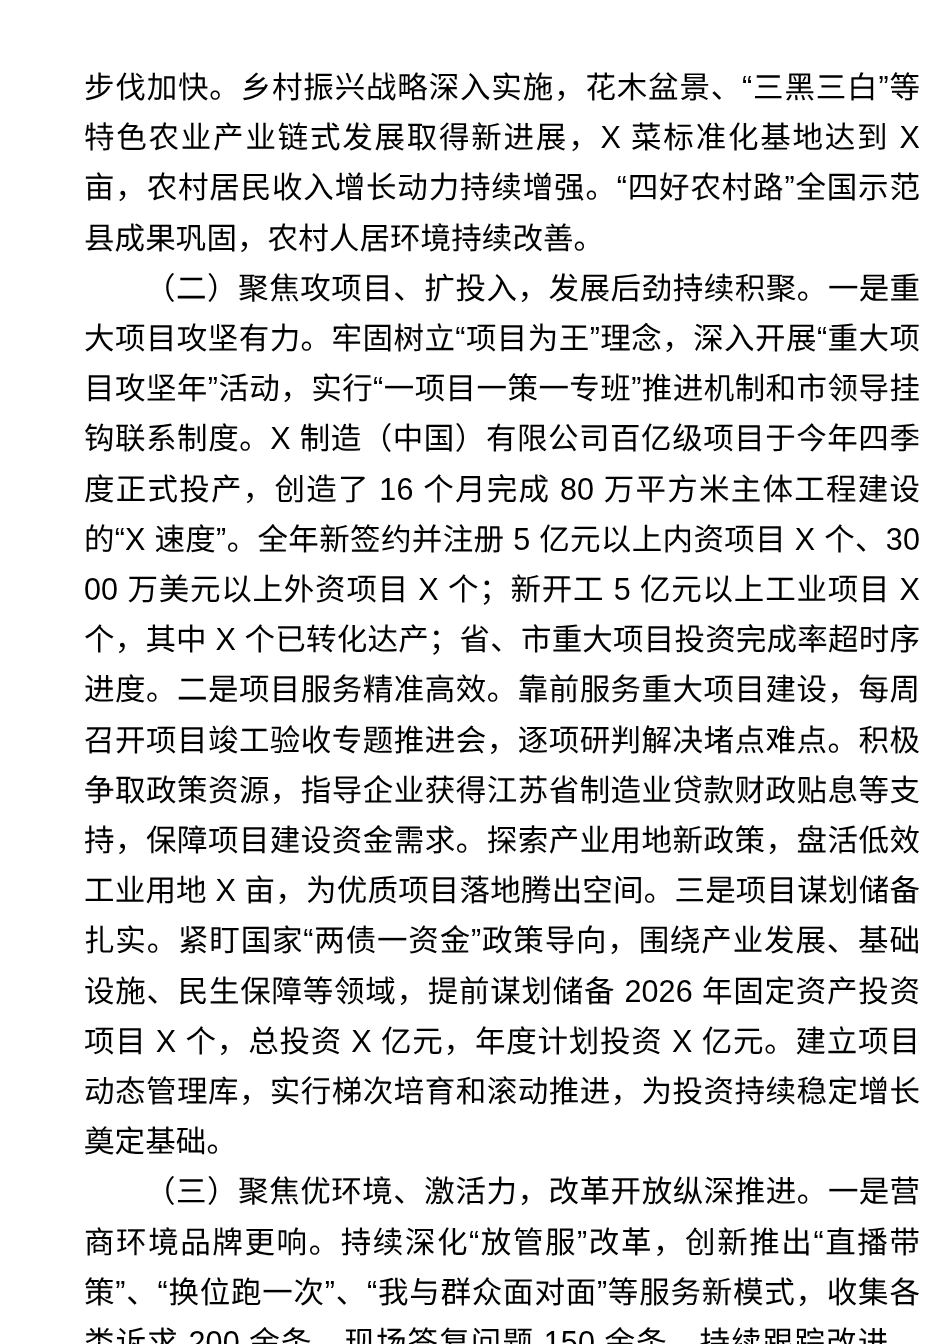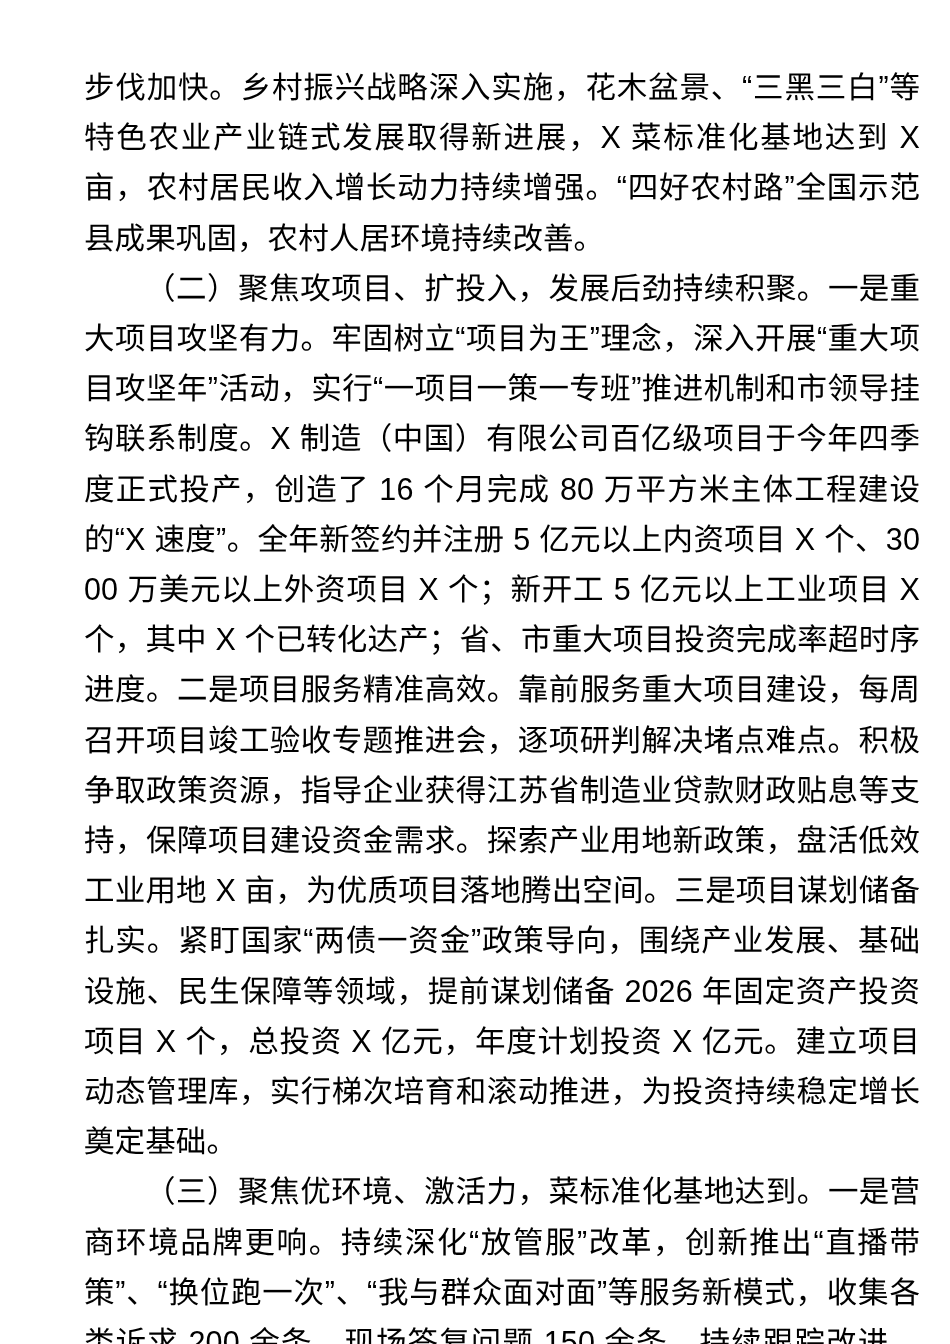--- a/index.html
+++ b/index.html
@@ -56,17 +56,17 @@
 
     <p class="para">
       <span>步伐加快。乡村振兴战略深入实施，花木盆景、“三黑三白”等特色农业产业链式发展取得新进展，X 菜标准化基地达到 X 亩，农村居民收入增长动力持续增强。“四好农村路”全国示范县成果巩固，农村人居环境持续改善。</span>
     </p>
 
     <p class="para indent">
       <span class="lead">（二）聚焦攻项目、扩投入，发展后劲持续积聚。</span><span>一是重大项目攻坚有力。牢固树立“项目为王”理念，深入开展“重大项目攻坚年”活动，实行“一项目一策一专班”推进机制和市领导挂钩联系制度。X 制造（中国）有限公司百亿级项目于今年四季度正式投产，创造了 16 个月完成 80 万平方米主体工程建设的“X 速度”。全年新签约并注册 5 亿元以上内资项目 X 个、3000 万美元以上外资项目 X 个；新开工 5 亿元以上工业项目 X 个，其中 X 个已转化达产；省、市重大项目投资完成率超时序进度。二是项目服务精准高效。靠前服务重大项目建设，每周召开项目竣工验收专题推进会，逐项研判解决堵点难点。积极争取政策资源，指导企业获得江苏省制造业贷款财政贴息等支持，保障项目建设资金需求。探索产业用地新政策，盘活低效工业用地 X 亩，为优质项目落地腾出空间。三是项目谋划储备扎实。紧盯国家“两债一资金”政策导向，围绕产业发展、基础设施、民生保障等领域，提前谋划储备 2026 年固定资产投资项目 X 个，总投资 X 亿元，年度计划投资 X 亿元。建立项目动态管理库，实行梯次培育和滚动推进，为投资持续稳定增长奠定基础。</span>
     </p>
 
     <p class="para indent">
-      <span class="lead">（三）聚焦优环境、激活力，菜标准化基地达到。</span><span>一是营商环境品牌更响。持续深化“放管服”改革，创新推出“直播带策”、“换位跑一次”、“我与群众面对面”等服务新模式，收集各类诉求 200 余条，现场答复问题 150 余条，持续跟踪改进。上线“X 数通产业经济数据底座”，归集本级数据 715 万条，推动产业数据融合增效。开通 12345 热线“营商环</span>
+      <span class="lead">（三）聚焦优环境、激活力，改革开放纵深推进。</span><span>一是营商环境品牌更响。持续深化“放管服”改革，创新推出“直播带策”、“换位跑一次”、“我与群众面对面”等服务新模式，收集各类诉求 200 余条，现场答复问题 150 余条，持续跟踪改进。上线“X 数通产业经济数据底座”，归集本级数据 715 万条，推动产业数据融合增效。开通 12345 热线“营商环</span>
     </p>
 
   </div>
 </div>
 
 </body></html>

